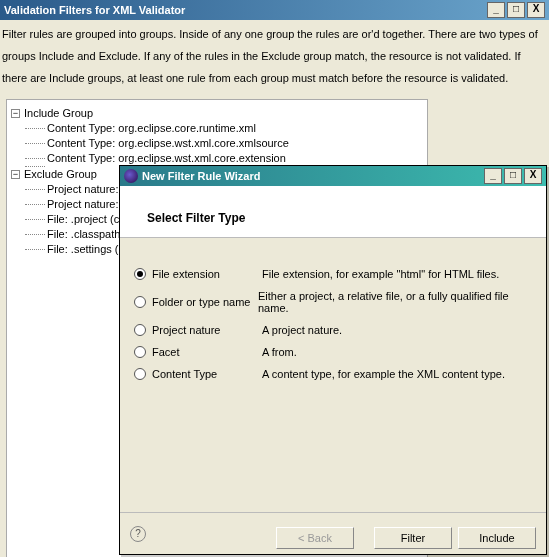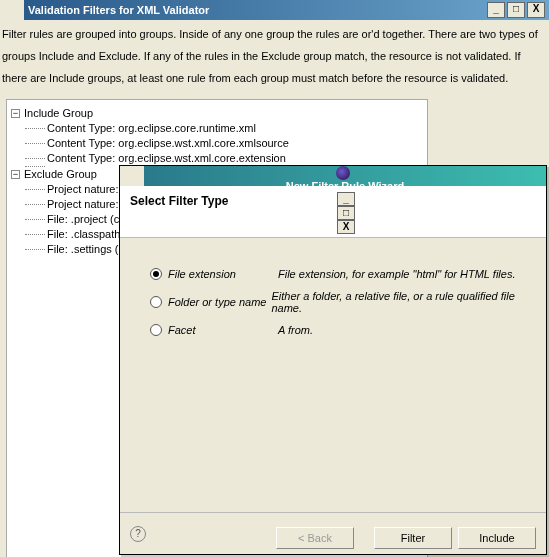--- a/index.html
+++ b/index.html
@@ -21,21 +21,20 @@
     background: #ece9d8;
   }
   .titlebar {
     height: 20px;
     background: linear-gradient(to right, #2a5a8a, #6ca6cd);
     color: #fff;
     font-weight: bold;
     display: flex;
     align-items: center;
     padding: 0 4px;
-    margin-left: 24px;
   }
   .titlebar .title-text { flex: 1; }
   .win-btn {
     width: 18px; height: 16px;
     background: #ece9d8;
     border: 1px solid #666;
     margin-left: 2px;
     font-size: 10px;
     line-height: 12px;
     text-align: center;
@@ -112,36 +111,34 @@
     left: 119px;
     top: 165px;
     width: 428px;
     height: 390px;
     background: #ece9d8;
     border: 1px solid #000;
     box-shadow: 2px 2px 0 rgba(0,0,0,0.2);
   }
   .wizard .titlebar {
     background: linear-gradient(to right, #2a7a8a, #3dbdb0);
-    flex-direction: column;
   }
   .wiz-header {
     background: #fff;
     height: 52px;
     padding: 8px 10px;
     border-bottom: 1px solid #bbb;
   }
   .wiz-header h1 {
-    margin: 0;
+    margin: 17px;
     font-size: 12px;
     font-weight: bold;
   }
   .wiz-body {
-    padding: 30px 14px 10px 30px;
-    font-style: italic;
+    padding: 30px 14px 10px 14px;
   }
   .opt-row {
     display: flex;
     align-items: center;
     margin-bottom: 10px;
   }
   .radio {
     width: 12px; height: 12px;
     border: 1px solid #555;
     border-radius: 50%;
@@ -285,26 +282,36 @@
   </div>
   <div class="wiz-body">
     <div class="opt-row">
       <span class="radio selected"></span>
       <span class="opt-label">File extension</span>
       <span class="opt-desc">File extension, for example "html" for HTML files.</span>
     </div>
     <div class="opt-row">
       <span class="radio"></span>
       <span class="opt-label">Folder or type name</span>
-      <span class="opt-desc">Either a folder, a relative file, or a rule qualified file name.</span>
+      <span class="opt-desc">Either a project, a relative file, or a fully qualified file name.</span>
+    </div>
+    <div class="opt-row">
+      <span class="radio"></span>
+      <span class="opt-label">Project nature</span>
+      <span class="opt-desc">A project nature.</span>
     </div>
     <div class="opt-row">
       <span class="radio"></span>
       <span class="opt-label">Facet</span>
       <span class="opt-desc">A from.</span>
+    </div>
+    <div class="opt-row">
+      <span class="radio"></span>
+      <span class="opt-label">Content Type</span>
+      <span class="opt-desc">A content type, for example the XML content type.</span>
     </div>
   </div>
   <div class="wiz-footer">
     <span class="help-icon">?</span>
     <button class="wiz-btn disabled">&lt; Back</button>
     <span class="spacer"></span>
     <button class="wiz-btn">Filter</button>
     <button class="wiz-btn">Include</button>
   </div>
 </div>

